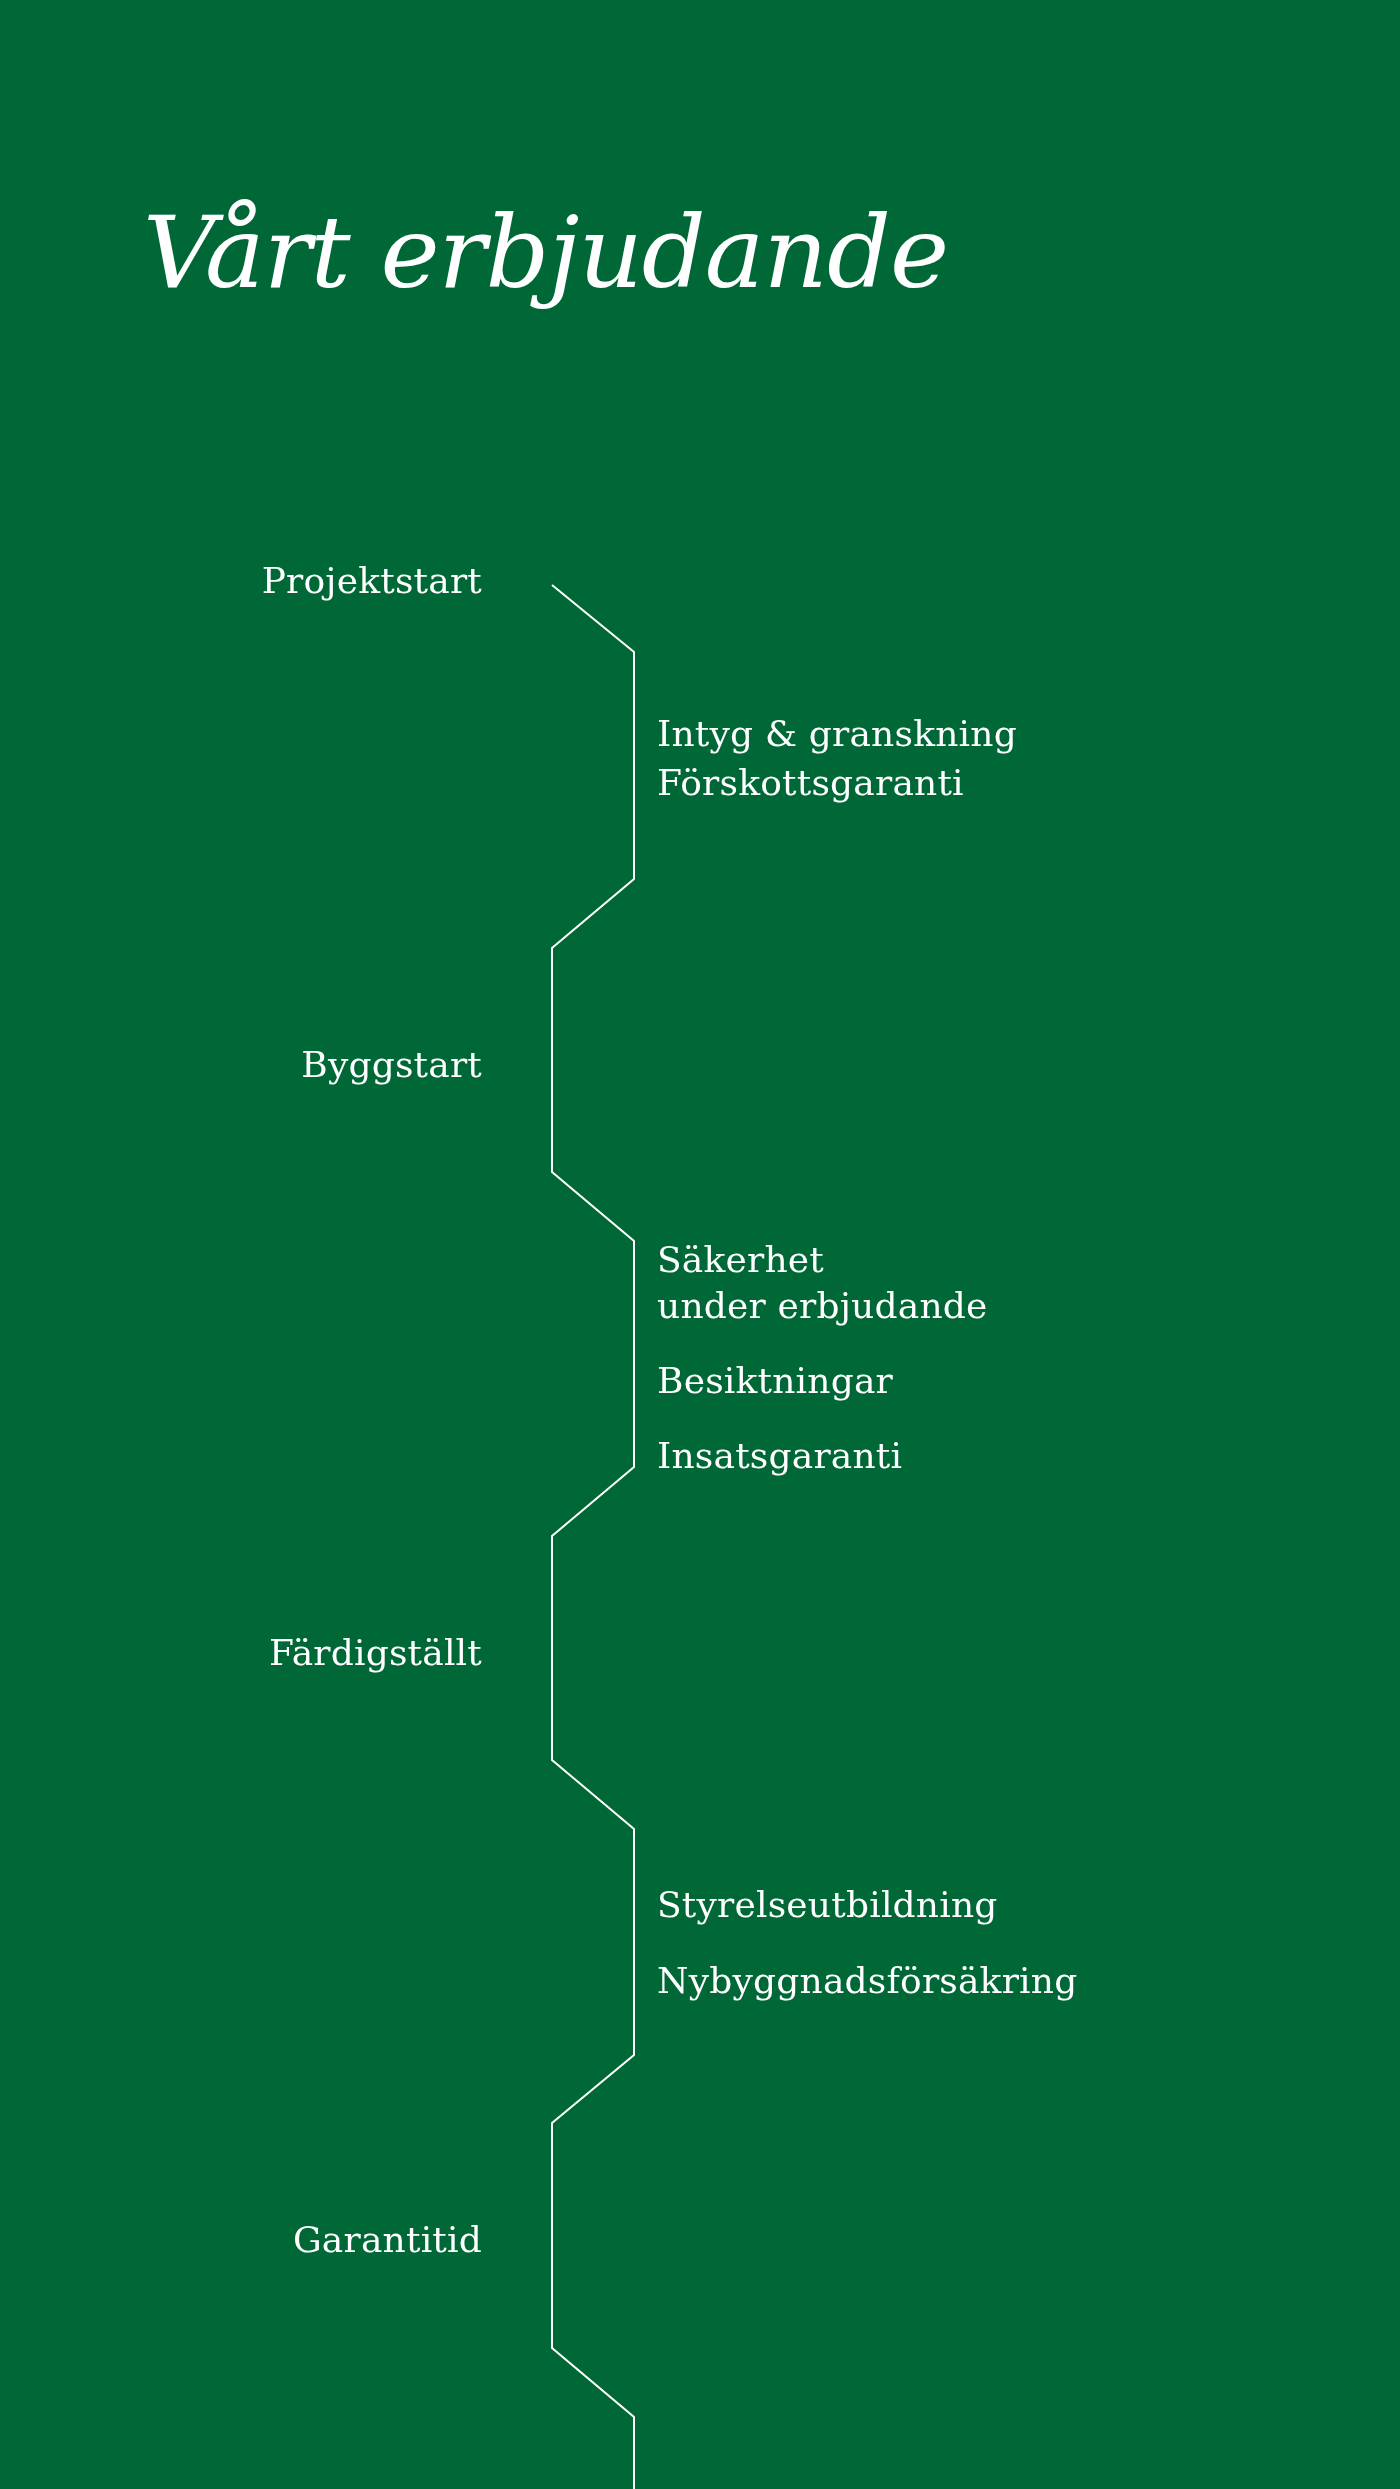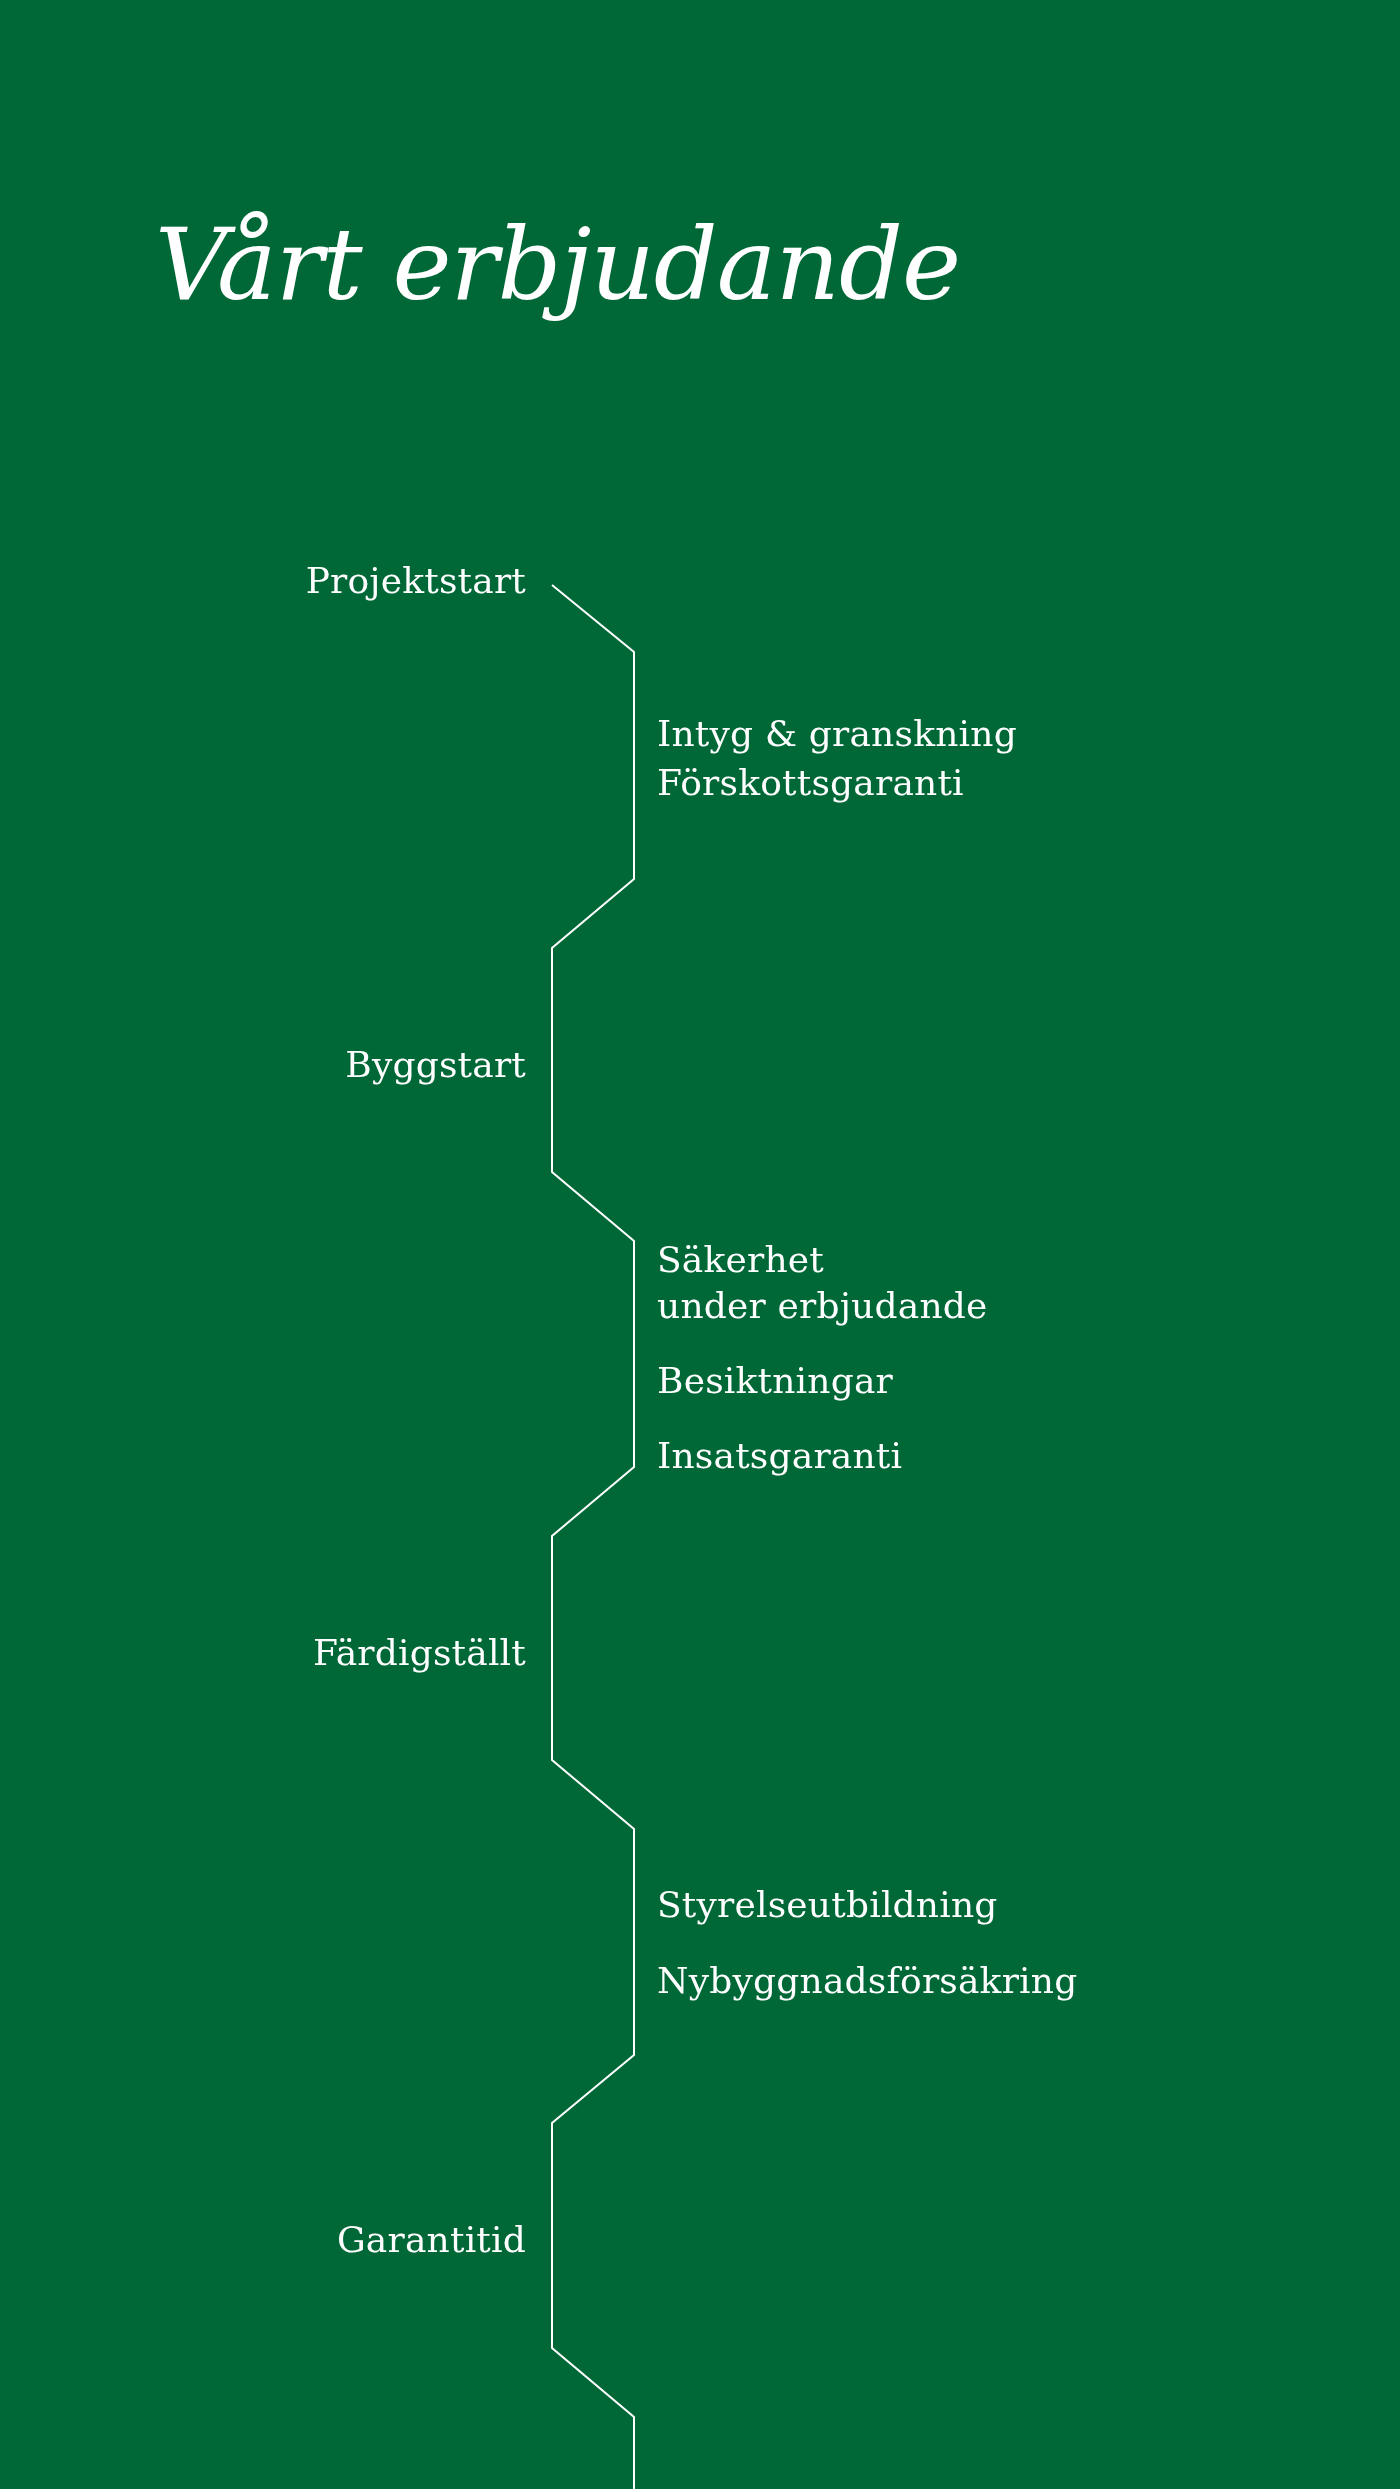--- a/index.html
+++ b/index.html
@@ -6,30 +6,30 @@
   body {
     width: 1400px; height: 2489px; overflow: hidden;
     background: #006837; position: relative;
     font-family: "DejaVu Serif", "Liberation Serif", serif;
     color: #ffffff;
   }
   .title {
     position: absolute; left: 143px; top: 188px;
     font-family: "DejaVu Serif", "Liberation Serif", serif;
     font-style: italic; font-weight: normal;
-    font-size: 100px; line-height: 130px; margin: 12px;
+    font-size: 100px; line-height: 130px; margin: 0;
     letter-spacing: -1px;
   }
   .title .l2 { display: block; padding-left: 30px; }
   .timeline-svg { position: absolute; left: 0; top: 0; }
   .label {
     position: absolute; font-size: 36px; line-height: 46px;
     white-space: nowrap; letter-spacing: 0.2px;
   }
-  .stage { right: 874px; text-align: right; }
+  .stage { right: 918px; text-align: right; }
   .service { left: 657px; text-align: center; }
 </style>
 </head>
 <body>
 
 <h1 class="title">
   <span>Vårt erbjudande</span>
 </h1>
 
 <svg class="timeline-svg" width="1400" height="2489" viewBox="0 0 1400 2489">

